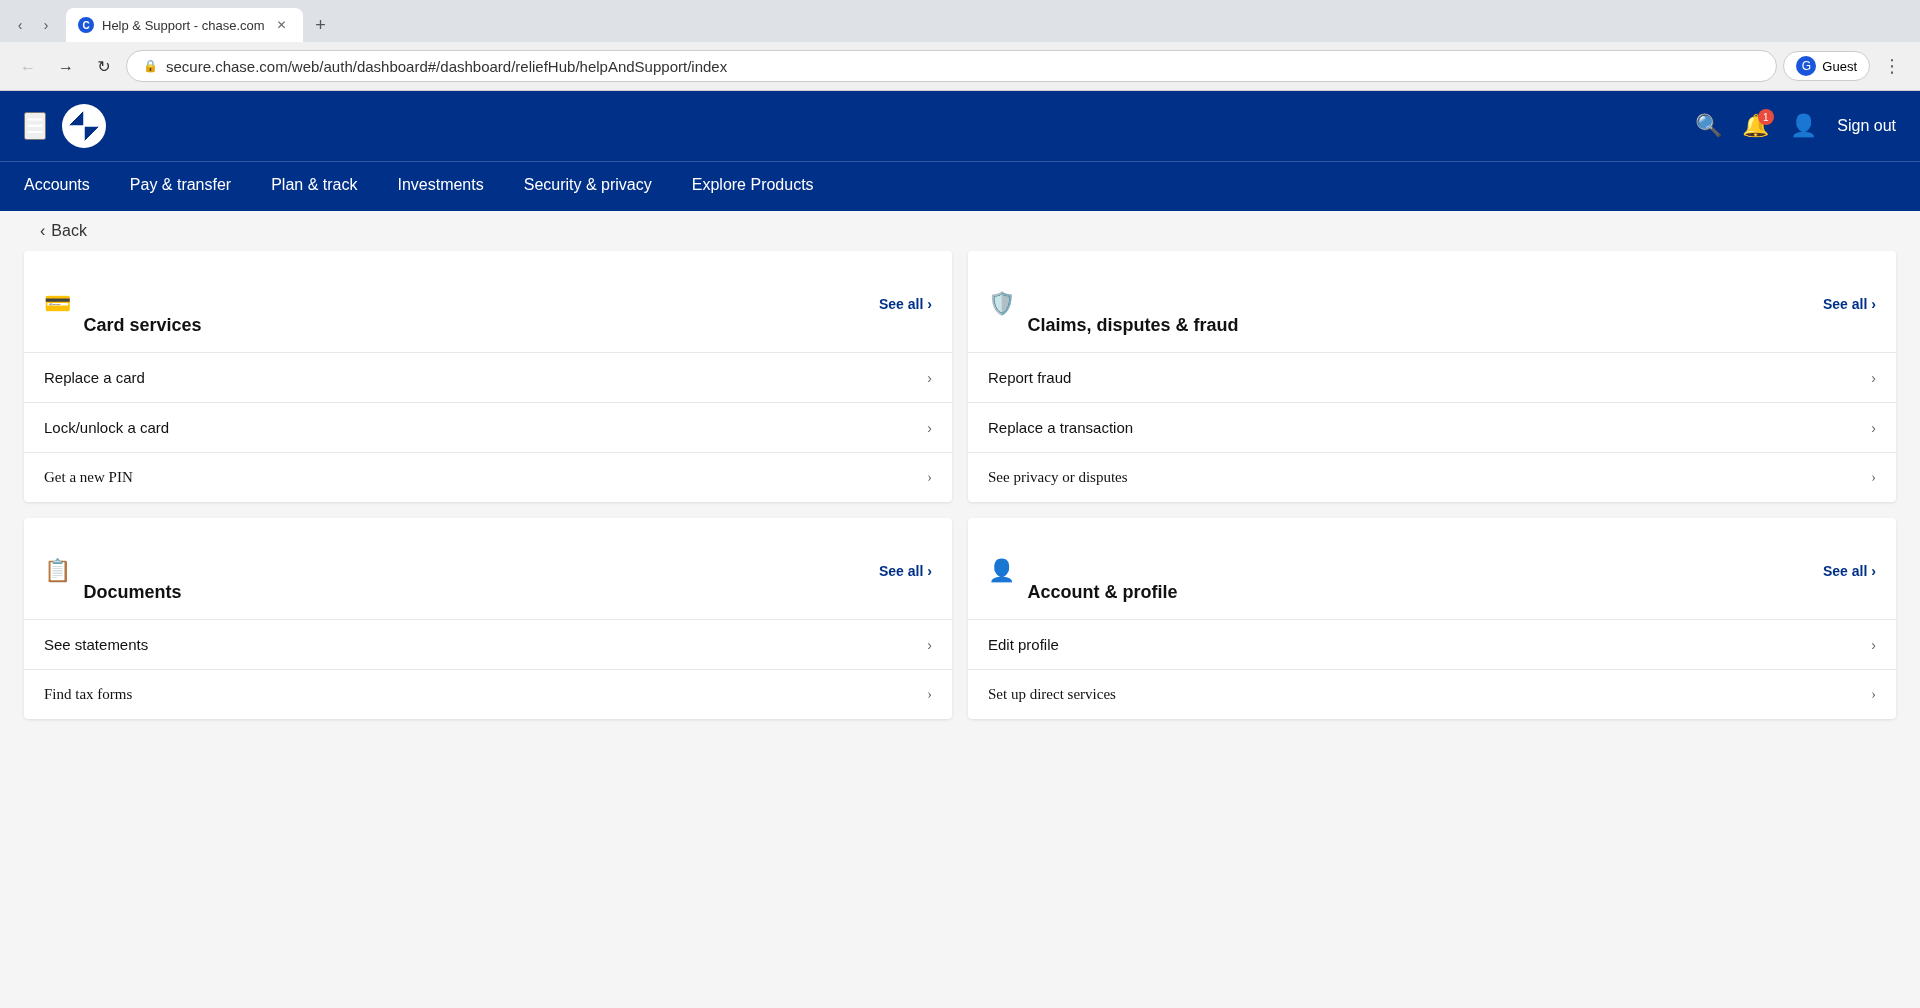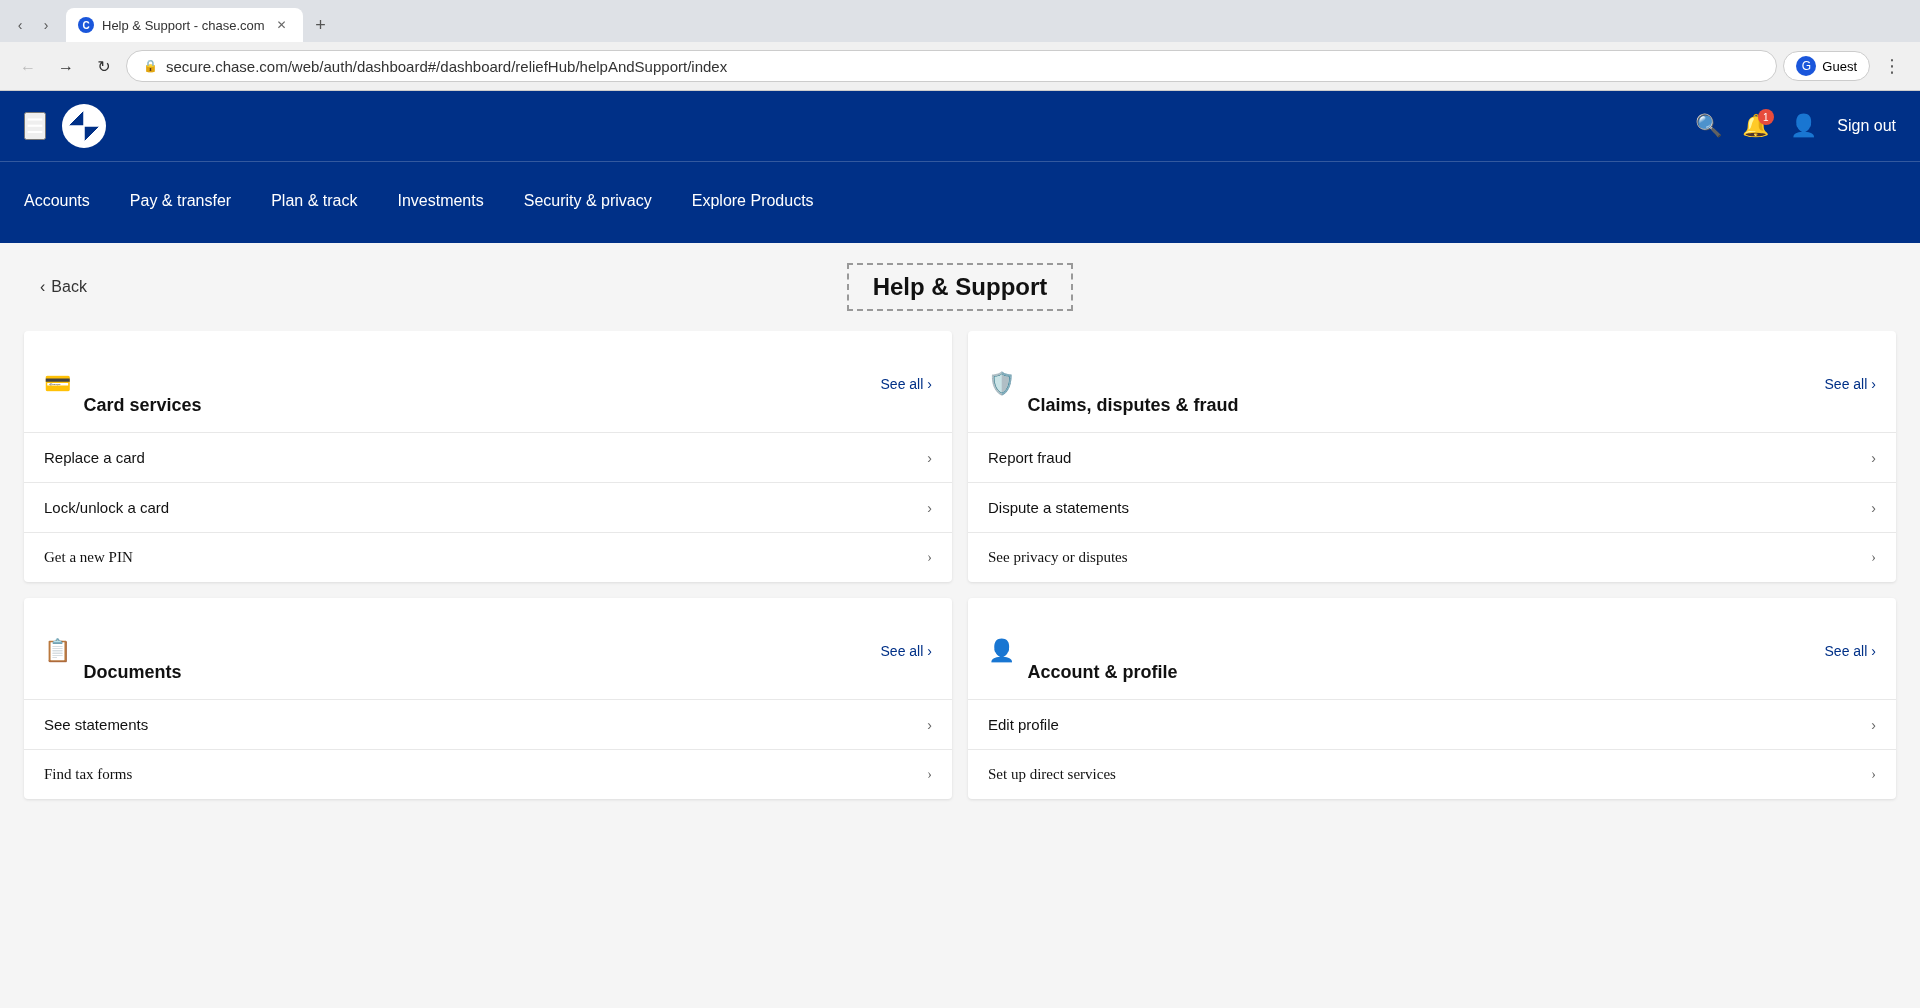--- a/index.html
+++ b/index.html
@@ -195,21 +195,21 @@
       font-size: 16px;
       cursor: pointer;
       font-weight: 500;
       text-align: right;
     }
 
     
     .app-nav {
       background: #003087;
       border-top: 1px solid rgba(255,255,255,0.2);
-      padding: 16px 24px;
+      padding: 0 24px;
       display: flex;
       gap: 40px;
       align-items: center;
     }
     .nav-item {
       color: white;
       font-size: 16px;
       padding: 14px 0;
       cursor: pointer;
       text-decoration: none;
@@ -284,21 +284,21 @@
     }
     .card-title {
       font-size: 18px;
       font-weight: 600;
       color: #111;
       margin-top: 44px;
     }
     .card-see-all {
       color: #003087;
       font-size: 14px;
-      font-weight: 400;
+      font-weight: 700;
       cursor: pointer;
       display: flex;
       align-items: center;
       gap: 4px;
       text-decoration: none;
     }
     .card-item {
       display: flex;
       align-items: flex-end;
       justify-content: space-between;
@@ -389,23 +389,20 @@
   <a class="nav-item">Security &amp; privacy</a>
   <a class="nav-item">Explore Products</a>
 </div>
 
 <div class="page-content">
   <div class="page-header">
     <button class="back-btn">
       <span>‹</span>
       <span>Back</span>
     </button>
-    <div class="page-title-box">
-      <span>Help &amp; Support</span>
-    </div>
   </div>
 
   <div class="cards-grid">
 
     <div class="support-card">
       <div class="card-header">
         <div class="card-title-group">
           <span class="card-icon">💳</span>
           <span class="card-title">Card services</span>
         </div>
@@ -437,21 +434,21 @@
         <a class="card-see-all">
           <span>See all</span>
           <span>›</span>
         </a>
       </div>
       <div class="card-item">
         <span class="card-item-text">Report fraud</span>
         <span class="card-item-arrow">›</span>
       </div>
       <div class="card-item">
-        <span class="card-item-text">Dispute a statements</span>
+        <span class="card-item-text">Replace a transaction</span>
         <span class="card-item-arrow">›</span>
       </div>
       <div class="card-item">
         <span class="card-item-text">See privacy or disputes</span>
         <span class="card-item-arrow">›</span>
       </div>
     </div>
 
     <div class="support-card">
       <div class="card-header">

